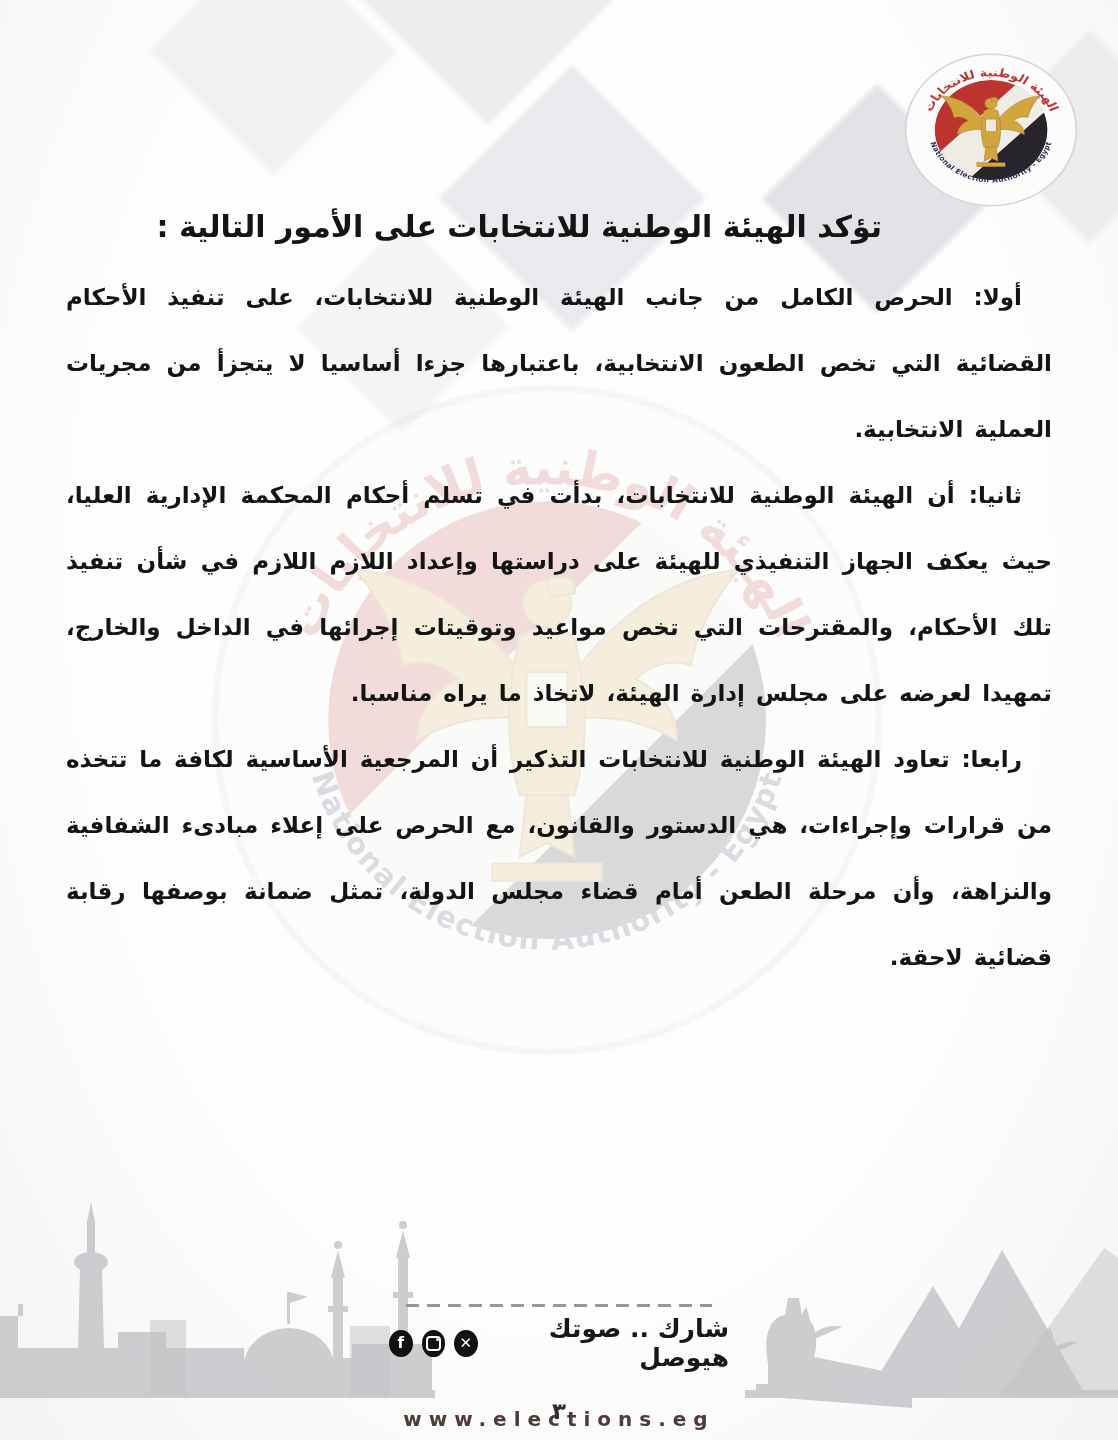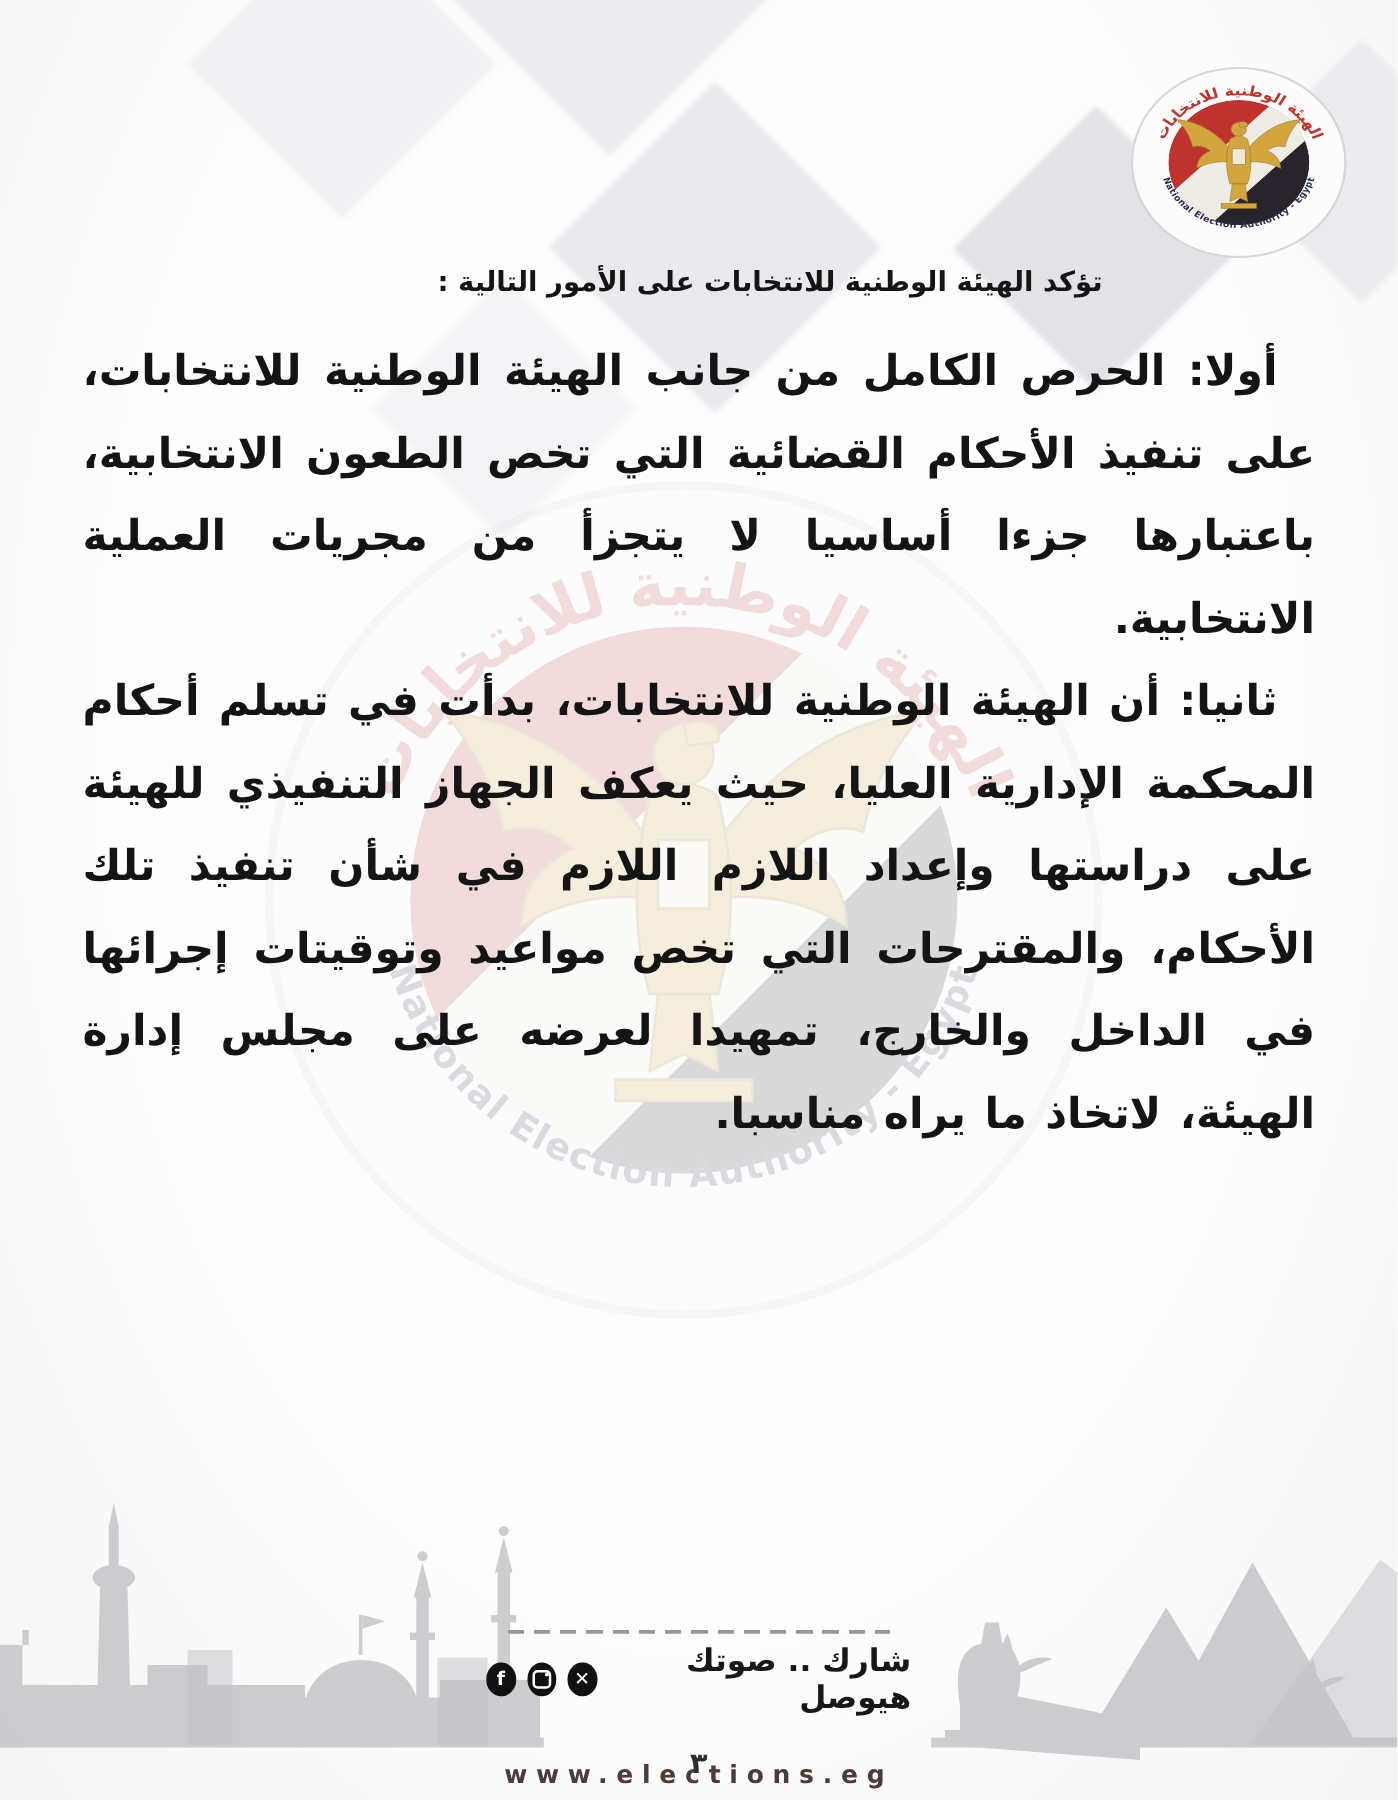--- a/index.html
+++ b/index.html
@@ -13,22 +13,22 @@
   .d3{left:796px;top:118px;width:162px;height:162px;background:#e2e2e7;}
   .d4{left:186px;top:-36px;width:175px;height:175px;background:#f1f1f4;}
   .d5{left:1014px;top:62px;width:150px;height:150px;background:#ececef;}
   .d6{left:328px;top:252px;width:150px;height:150px;background:#f4f4f6;}
   
   .logo{position:absolute;left:903px;top:52px;width:176px;height:156px;z-index:5;}
   .watermark{position:absolute;left:205px;top:378px;width:684px;height:684px;opacity:.16;z-index:1;}
   
   .content{position:absolute;top:198px;right:66px;left:66px;z-index:3;
            direction:rtl;text-align:justify;color:#141414;font-weight:700;}
-  .content h1{font-size:22px;line-height:58px;margin:0 170px 8px 0;text-align:right;}
-  .content p{font-size:34px;line-height:66px;margin:0;text-indent:30px;word-spacing:3px;}
+  .content h1{font-size:30px;line-height:58px;margin:0 170px 8px 0;text-align:right;}
+  .content p{font-size:23px;line-height:66px;margin:0;text-indent:30px;word-spacing:3px;}
   
   .city{position:absolute;left:0;bottom:28px;width:1118px;height:212px;z-index:2;}
   
   .footer{position:absolute;left:50%;top:1304px;transform:translateX(-50%);
           width:340px;display:flex;flex-direction:column;align-items:center;gap:7px;z-index:4;}
   .dashline{width:306px;height:3px;
             background:repeating-linear-gradient(90deg,#96969b 0 13px,transparent 13px 21px);}
   .slogan-row{display:flex;direction:rtl;align-items:center;gap:9px;}
   .slogan{font-size:25px;font-weight:700;color:#171717;letter-spacing:1px;}
   .sicon{width:27px;height:27px;border-radius:50%;background:#111;color:#fff;
@@ -94,20 +94,21 @@
   </svg>
 
   <svg class="logo" viewBox="0 0 200 200" preserveAspectRatio="none">
     <use href="#nea-logo"></use>
   </svg>
 
   <main class="content">
     <h1>تؤكد الهيئة الوطنية للانتخابات على الأمور التالية :</h1>
     <p>أولا: الحرص الكامل من جانب الهيئة الوطنية للانتخابات، على تنفيذ الأحكام القضائية التي تخص الطعون الانتخابية، باعتبارها جزءا أساسيا لا يتجزأ من مجريات العملية الانتخابية.</p>
     <p>ثانيا: أن الهيئة الوطنية للانتخابات، بدأت في تسلم أحكام المحكمة الإدارية العليا، حيث يعكف الجهاز التنفيذي للهيئة على دراستها وإعداد اللازم اللازم في شأن تنفيذ تلك الأحكام، والمقترحات التي تخص مواعيد وتوقيتات إجرائها في الداخل والخارج، تمهيدا لعرضه على مجلس إدارة الهيئة، لاتخاذ ما يراه مناسبا.</p>
+    <p>رابعا: تعاود الهيئة الوطنية للانتخابات التذكير أن المرجعية الأساسية لكافة ما تتخذه من قرارات وإجراءات، هي الدستور والقانون، مع الحرص على إعلاء مبادىء الشفافية والنزاهة، وأن مرحلة الطعن أمام قضاء مجلس الدولة، تمثل ضمانة بوصفها رقابة قضائية لاحقة.</p>
   </main>
 
   <svg class="city" viewBox="0 0 1118 212">
     <g fill="#d8d8db" opacity="0.85">
       <polygon points="1000,196 1104,48 1118,58 1118,196"></polygon>
       <rect x="150" y="120" width="36" height="76"></rect>
       <rect x="350" y="126" width="40" height="70"></rect>
     </g>
     <g fill="#c2c2c6" opacity="0.8">
       <g>

